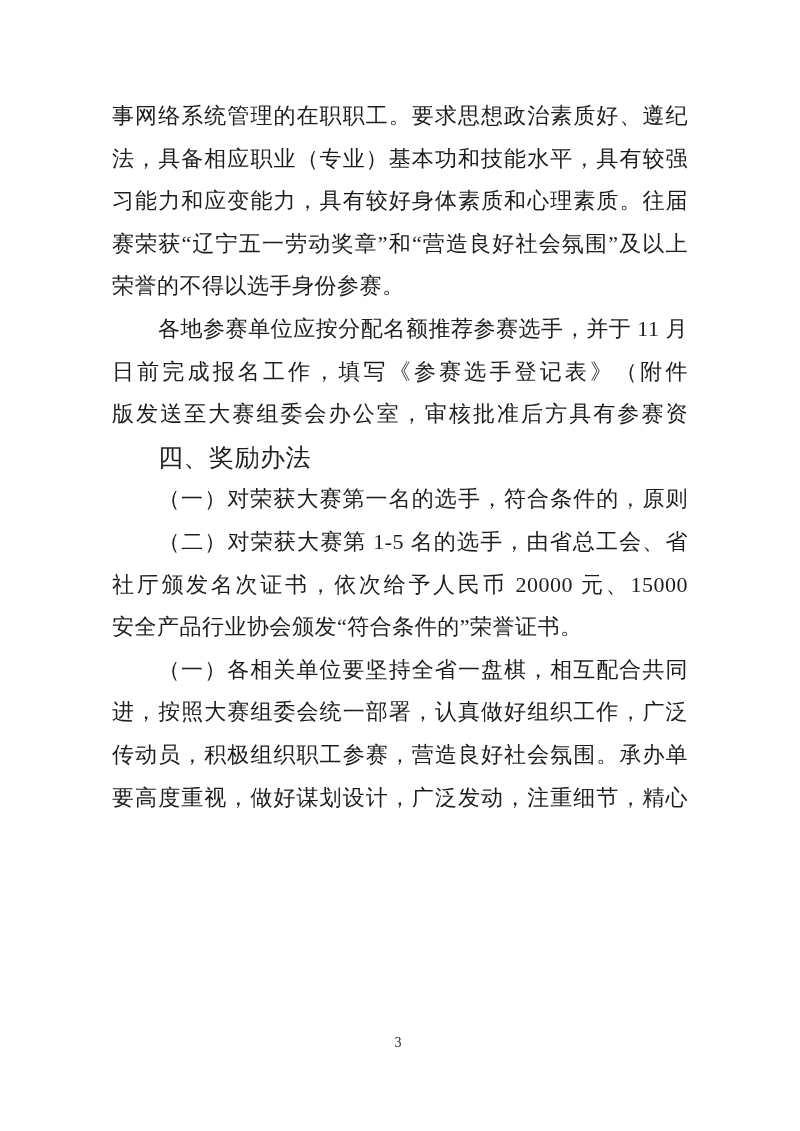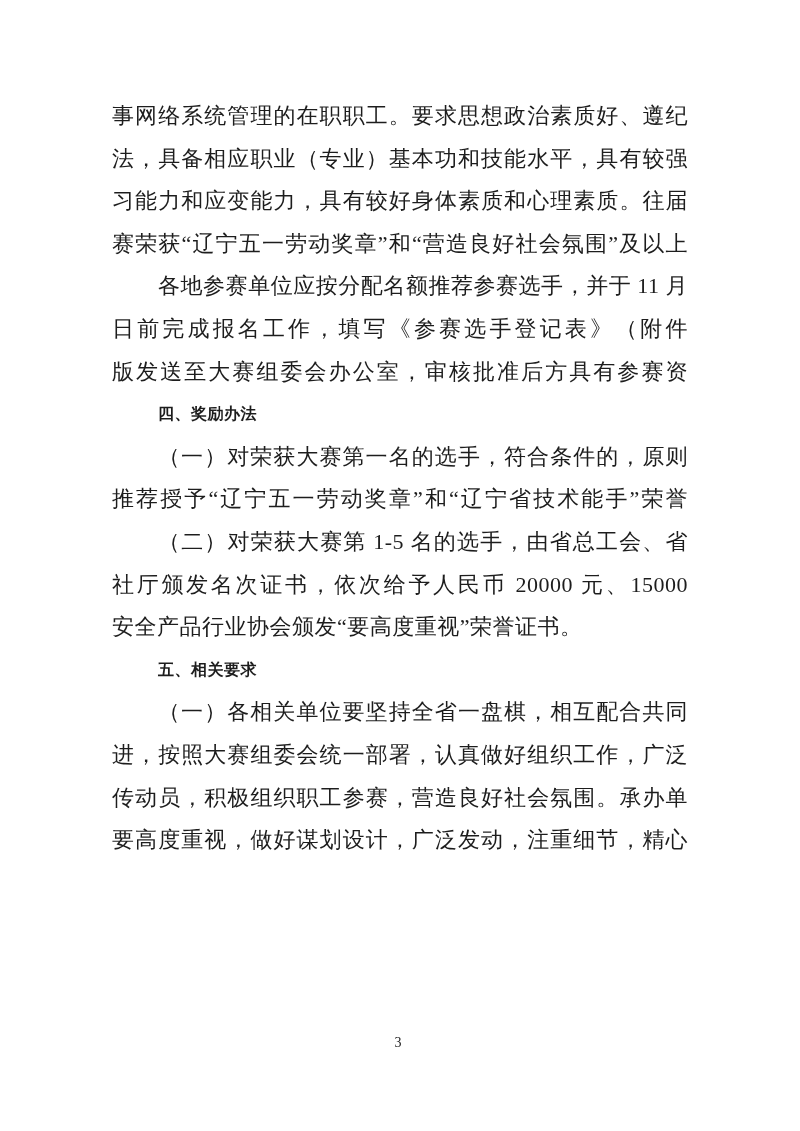--- a/index.html
+++ b/index.html
@@ -32,22 +32,22 @@
   }
   .line.fill {
     text-align-last: justify;
     text-justify: inter-character;
   }
   .line.indent {
     text-indent: 46px;
   }
   .line.heading {
     font-family: "Liberation Sans", sans-serif;
-    font-weight: bold;
-    font-size: 16px;
+    font-weight: normal;
+    font-size: 25px;
     text-align-last: auto;
   }
   .footer {
     position: absolute;
     top: 1033px;
     left: 0;
     width: 796px;
     text-align: center;
     font-size: 14px;
     line-height: 20px;
@@ -57,29 +57,28 @@
 </style>
 </head>
 <body>
 
 <div class="page">
   <div class="content">
       <div class="line fill">事网络系统管理的在职职工。要求思想政治素质好、遵纪守</div>
       <div class="line fill">法，具备相应职业（专业）基本功和技能水平，具有较强学</div>
       <div class="line fill">习能力和应变能力，具有较好身体素质和心理素质。往届大</div>
       <div class="line fill">赛荣获“辽宁五一劳动奖章”和“营造良好社会氛围”及以上</div>
+      <div class="line">荣誉的不得以选手身份参赛。</div>
       <div class="line fill indent">各地参赛单位应按分配名额推荐参赛选手，并于 11 月 16</div>
       <div class="line fill">日前完成报名工作，填写《参赛选手登记表》（附件 2），电子</div>
       <div class="line">版发送至大赛组委会办公室，审核批准后方具有参赛资格。</div>
       <div class="line heading indent">四、奖励办法</div>
       <div class="line fill indent">（一）对荣获大赛第一名的选手，符合条件的，原则上</div>
-      <div class="line fill">推荐授予“辽宁五一劳动奖章”和“辽宁省技术能手”荣誉</div>
       <div class="line fill indent">（二）对荣获大赛第 1-5 名的选手，由省总工会、省人</div>
       <div class="line fill">社厅颁发名次证书，依次给予人民币 20000 元、15000 元、</div>
-      <div class="line">安全产品行业协会颁发“要高度重视”荣誉证书。</div>
-      <div class="line heading indent">五、相关要求</div>
+      <div class="line">安全产品行业协会颁发“符合条件的”荣誉证书。</div>
       <div class="line fill indent">（一）各相关单位要坚持全省一盘棋，相互配合共同推</div>
       <div class="line fill">进，按照大赛组委会统一部署，认真做好组织工作，广泛宣</div>
       <div class="line fill">传动员，积极组织职工参赛，营造良好社会氛围。承办单位</div>
       <div class="line fill">要高度重视，做好谋划设计，广泛发动，注重细节，精心组</div>
     </div>
   <div class="footer">3</div>
 </div>
 
 </body></html>

